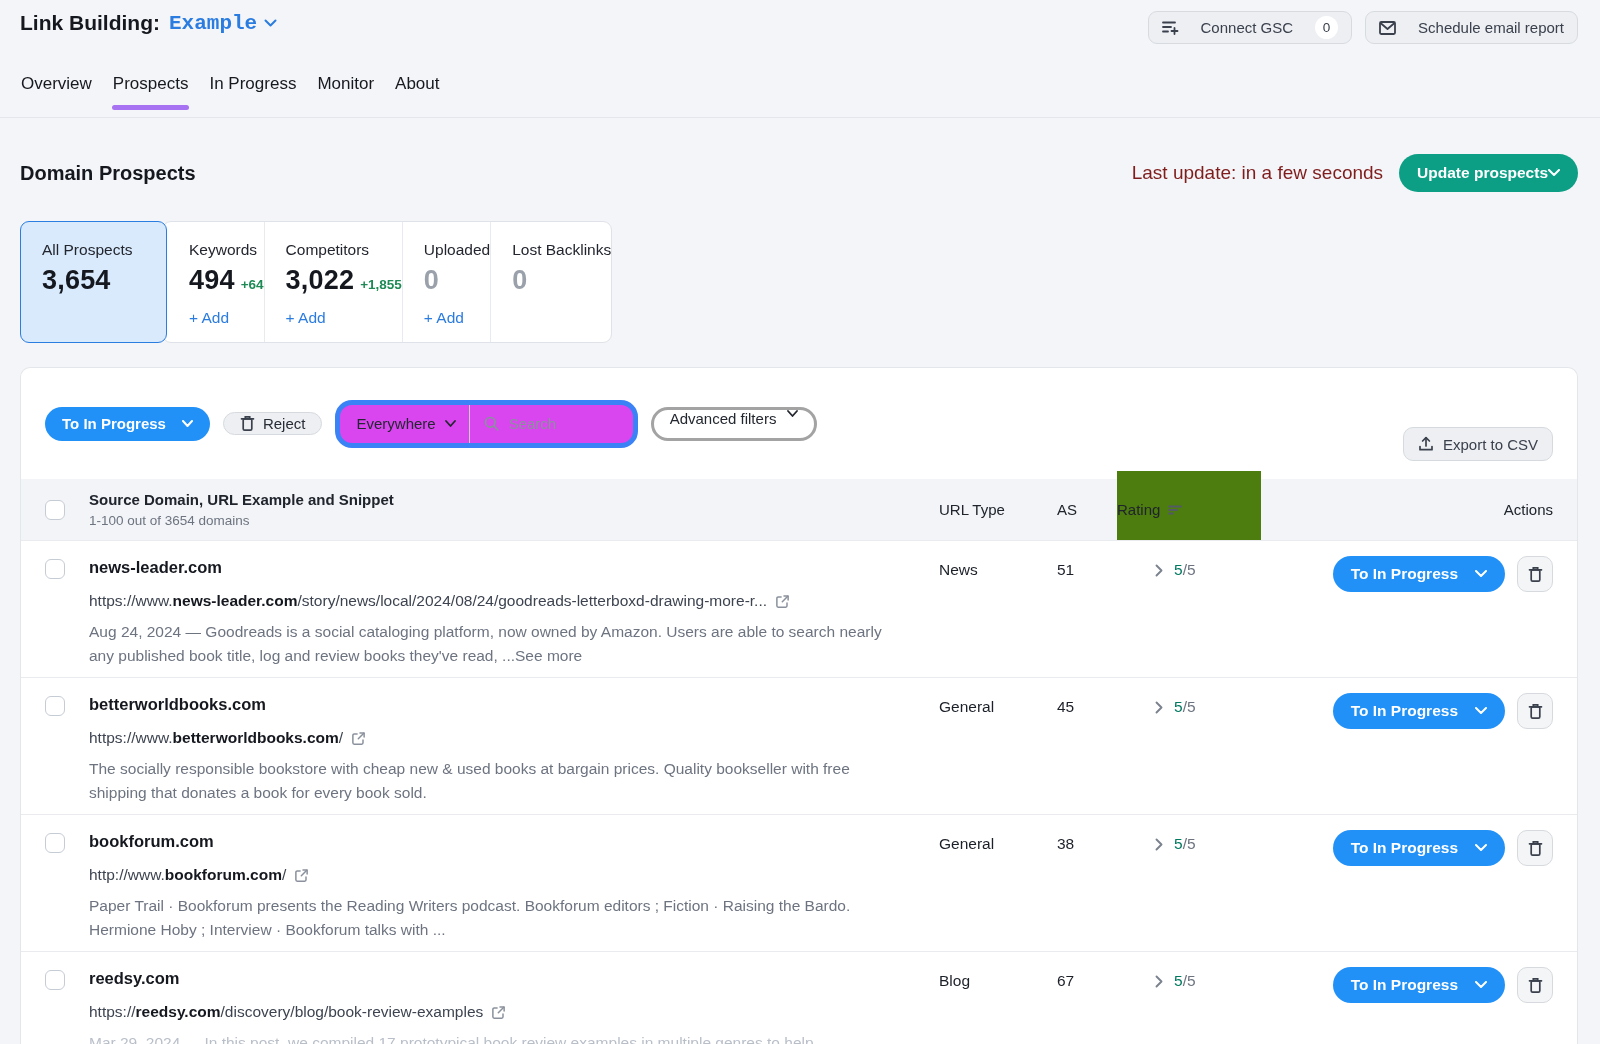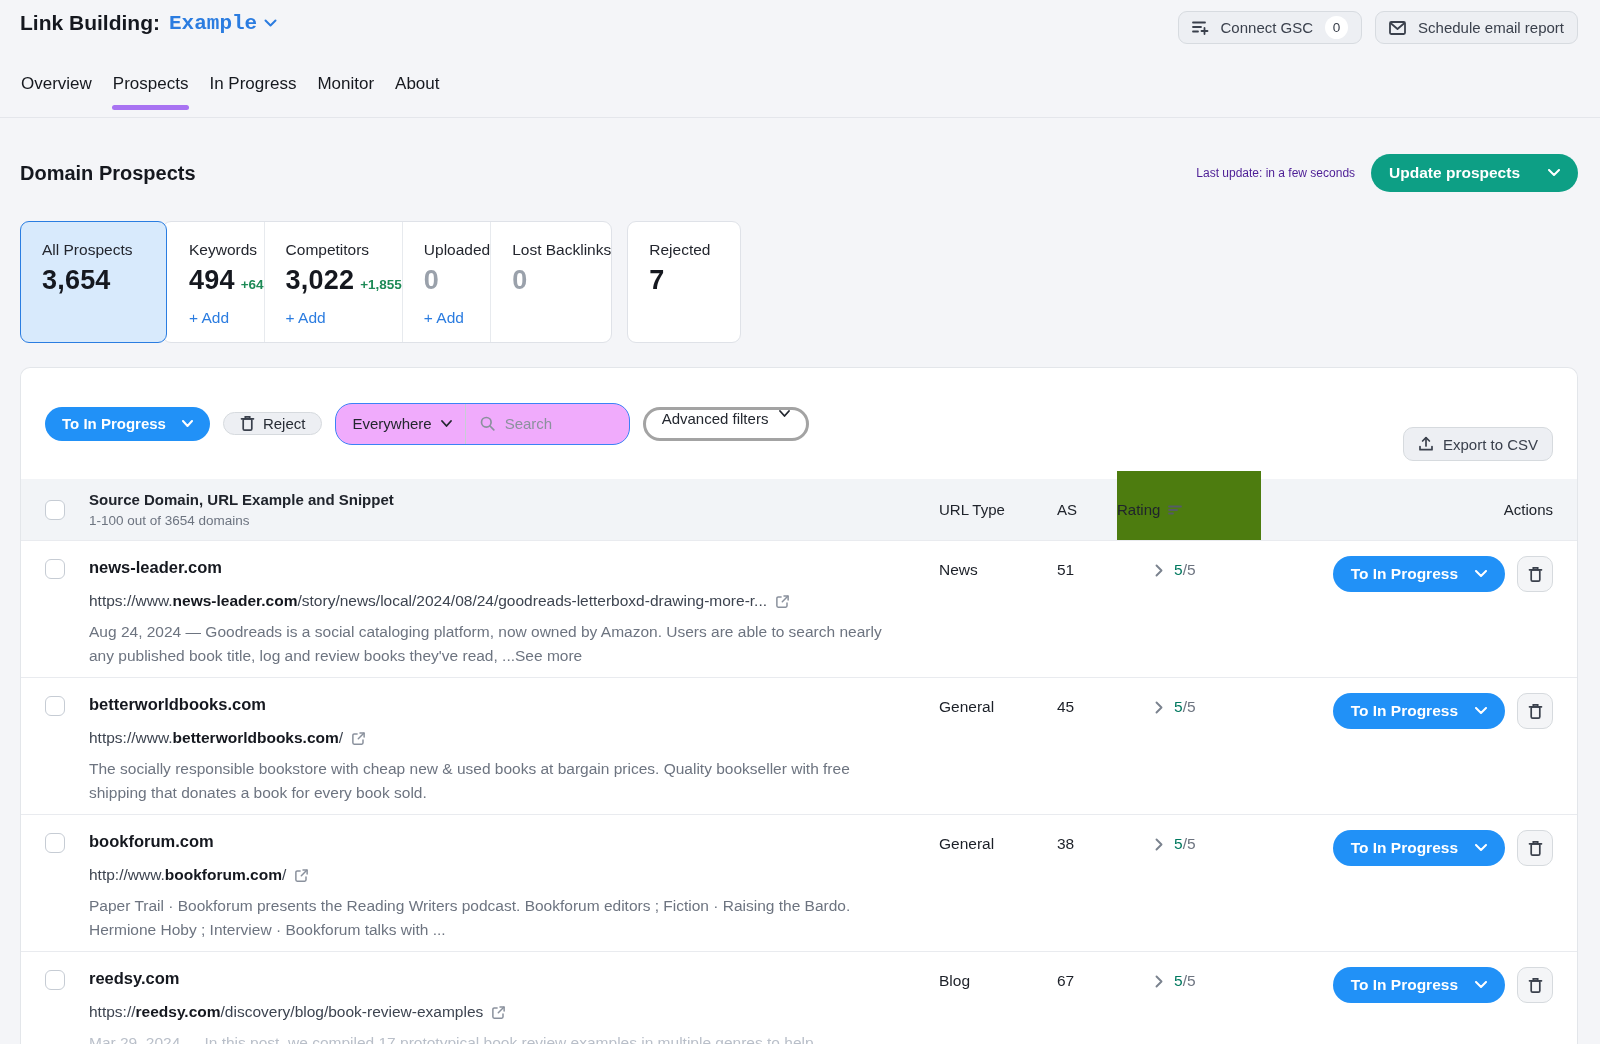--- a/index.html
+++ b/index.html
@@ -13,21 +13,21 @@
   }
   .page { padding:0 22px 0 20px; }
 
   
   .top { display:flex; justify-content:space-between; align-items:flex-start; padding-top:11px; }
   .title-wrap { display:flex; align-items:center; gap:9px; }
   .title { font-size:21px; font-weight:700; color:#15181f; }
   .project-link { font-size:21px; font-weight:700; color:#2b7ce0; display:flex; align-items:center; gap:7px; cursor:pointer;font-family:Liberation Mono, monospace; }
   .top-buttons { display:flex; gap:13px; }
   .btn-gray {
-    height:33px; display:flex; align-items:center; gap:12px;
+    height:33px; display:flex; align-items:center; gap:22px;
     background:#edeff3; border:1px solid #d7dbe0; border-radius:9px;
     padding:0 13px; font-size:15px; color:#3a404c; cursor:pointer;
   }
   .badge-circle {
     width:23px; height:23px; border-radius:50%; background:#ffffff;
     display:flex; align-items:center; justify-content:center; font-size:13.5px; color:#3a404c;
   }
   .meta-row { margin-top:15px; display:flex; gap:30px; font-size:15px; color:#1c2028; align-items:center; }
   .meta-item { display:flex; gap:6px; align-items:center; }
   .link-blue { color:#2b7ce0; cursor:pointer; text-decoration:none; }
@@ -41,23 +41,23 @@
   .tab { font-size:17px; color:#16191f; padding:4px 1px 15px 1px; position:relative; cursor:pointer; text-decoration:none; }
   .tab.active::after {
     content:""; position:absolute; left:0; right:0; bottom:-1px; height:5px;
     background:#a873f2; border-radius:3px;
   }
 
   
   .section-head { margin-top:27px; display:flex; justify-content:space-between; align-items:center; }
   .section-title { font-size:20px; font-weight:700; color:#15181f; }
   .section-right { display:flex; align-items:center; gap:16px; }
-  .last-update { font-size:12px; color:#4c1d95; }
+  .last-update { font-size:19px; color:#7f1d1d; }
   .btn-green {
-    height:38px; display:flex; align-items:center; gap:28px;
+    height:38px; display:flex; align-items:center; gap:0;
     background:#0d9f85; color:#fff; border:none; border-radius:19px;
     padding:0 18px; font-size:15.5px; font-weight:700; cursor:pointer;
   }
 
   
   .cards { margin-top:20px; display:flex; align-items:stretch; height:122px; }
   .card { padding:19px 0 0 21px; }
   .card-label { font-size:15.5px; color:#23262e; }
   .card-value-row { margin-top:6px; display:flex; align-items:baseline; gap:6px; }
   .card-value { font-size:27px; font-weight:700; color:#15181f; letter-spacing:.2px; }
@@ -87,21 +87,21 @@
   .btn-blue-sm {
     height:34px; display:flex; align-items:center; gap:16px;
     background:#2191f7; color:#fff; border:none; border-radius:17px;
     padding:0 17px; font-size:15px; font-weight:700; cursor:pointer;
   }
   .btn-reject {
     height:23px; display:flex; align-items:center; gap:8px;
     background:#edeff3; border:1px solid #d6dade; border-radius:17px;
     padding:0 16px; font-size:15px; color:#272c35; cursor:pointer;
   }
-  .search-group { height:42px; display:flex; align-items:stretch; border:1px solid #3b82f6; border-radius:17px; background:#f0abfc; }
+  .search-group { height:48px; display:flex; align-items:stretch; border:5px solid #3b82f6; border-radius:17px; background:#d946ef; }
   .everywhere { display:flex; align-items:center; gap:9px; padding:0 13px 0 16px; font-size:15px; color:#23272f; cursor:pointer; }
   .sg-divider { width:1px; background:#c7cdd5; }
   .search-box { display:flex; align-items:center; gap:8px; padding:0 14px; }
   .search-box input { border:none; outline:none; width:112px; font-size:15px; color:#23272f; font-family:inherit; background:transparent; }
   .search-box input::placeholder { color:#8a919d; }
   .btn-advanced {
     height:34px; display:flex; align-items:flex-start; gap:11px;
     background:#fff; border:3px solid #a3a3a3; border-radius:17px;
     padding:0 16px; font-size:15px; color:#23272f; cursor:pointer;
   }
@@ -261,26 +261,20 @@
 
     <div class="card">
       <div class="card-label">Lost Backlinks</div>
       <div class="card-value-row">
         <span class="card-value muted">0</span>
 
       </div>
 
     </div>
   </div>
-    <div class="card card-rejected">
-      <div class="card-label">Rejected</div>
-      <div class="card-value-row">
-          <span class="card-value">7</span>
-        </div>
-    </div>
   </div>
 
   <div class="table-card">
 
     <div class="toolbar">
       <div class="toolbar-left">
         <button class="btn-blue-sm">
           <span>To In Progress</span>
           <span class="icon">
             <svg width="11" height="8" viewBox="0 0 11 8">

